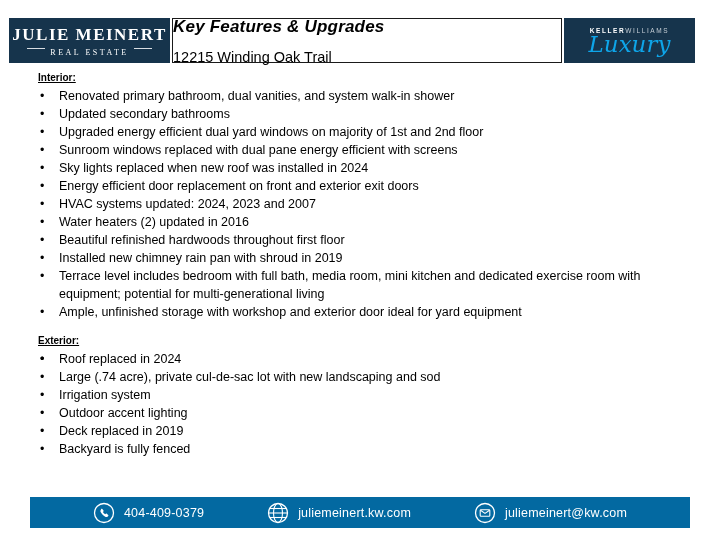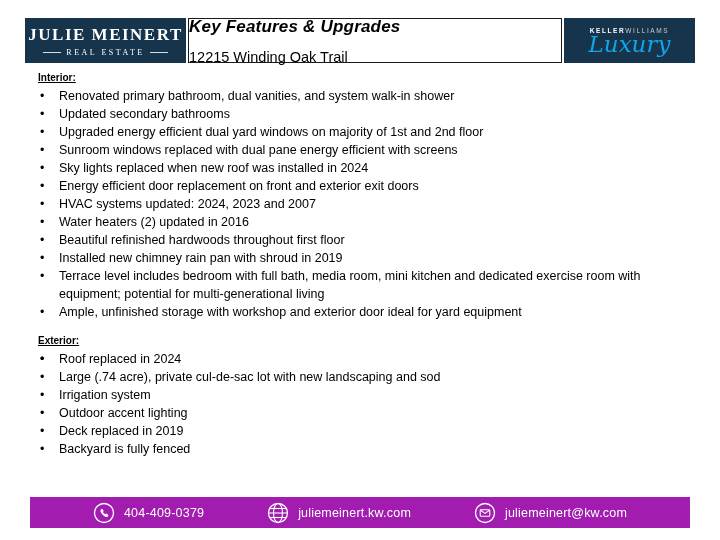--- a/index.html
+++ b/index.html
@@ -1,34 +1,34 @@
 <!DOCTYPE html>
 <html><head>
 <meta charset="utf-8">
 <style>
   * { margin: 0; padding: 0; box-sizing: border-box; }
   html, body { width: 720px; height: 540px; background: #ffffff; overflow: hidden; }
   body { font-family: "Liberation Sans", sans-serif; color: #000; position: relative; }
 
   
   .header {
-    position: absolute; left: 25px; top: 18px; right: 25px; height: 45px;
+    position: absolute; left: 9px; top: 18px; right: 25px; height: 45px;
     display: flex; align-items: stretch;
   }
   .logo-box {
     background: #16344c; color: #fff;
     display: flex; flex-direction: column; align-items: center; justify-content: center;
   }
   .logo-left { width: 161px; }
   .logo-left .agent-name {
     font-family: "Liberation Serif", serif;
     font-size: 17px; letter-spacing: 1.5px; font-weight: 600; white-space: nowrap;
   }
   .logo-left .agent-tagline {
-    display: flex; align-items: center; gap: 5px;
+    display: flex; gap: 5px;
     font-family: "Liberation Serif", serif;
     font-size: 8px; letter-spacing: 2.5px; margin-top: 3px; white-space: nowrap;
   }
   .logo-left .agent-tagline .dash { width: 18px; height: 1px; background: #d8dde2; }
 
   .header-center {
     flex: 1; margin: 0 2px; border: 1.5px solid #1a1a1a; background: #fff;
     display: flex; flex-direction: column; align-items: flex-start; justify-content: center;
   }
   .header-title { font-size: 17px; font-style: italic; font-weight: 600; letter-spacing: .2px; }
@@ -54,21 +54,21 @@
     position: relative; padding-left: 21px;
     font-size: 12.5px; line-height: 18px;
   }
   ul.features li .bullet {
     position: absolute; left: 2px; top: 0; font-size: 12.5px;
   }
 
   
   .footer {
     position: absolute; left: 30px; right: 30px; top: 497px; height: 31px;
-    background: #a21caf; color: #fff;
+    background: #0369a1; color: #fff;
     display: flex; align-items: center; justify-content: space-evenly;
   }
   .footer-item { display: flex; align-items: center; gap: 9px; }
   .footer-item svg { display: block; }
   .footer-text { font-size: 12.5px; letter-spacing: .2px; }
 </style>
 </head>
 <body>
 
 <div class="header">

